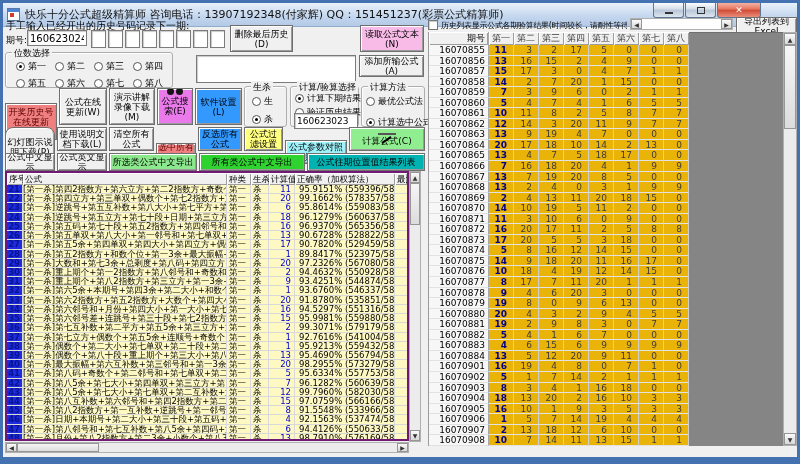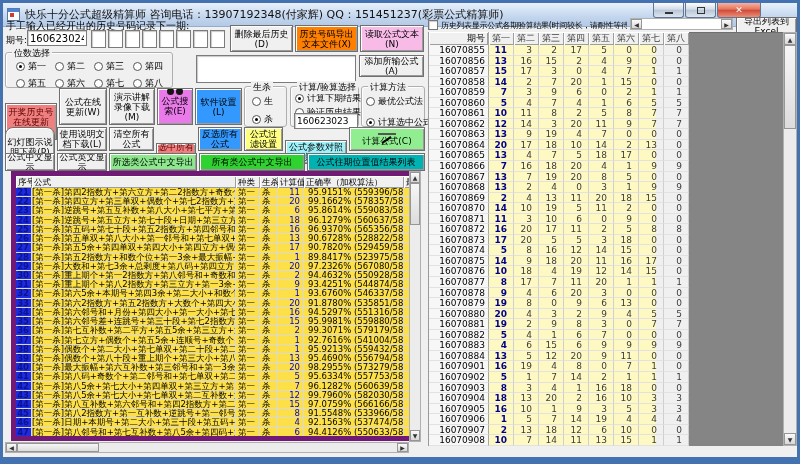--- a/index.html
+++ b/index.html
@@ -37,21 +37,21 @@
   .b-cyan{background:var(--cyan,#9ef3fb);}
   .b-green{background:var(--green,#90ee90);}
   .b-ltgreen{background:var(--ltgreen,#8ce88c);}
   .b-brgreen{background:var(--brgreen,#2fd32f);}
   .b-teal{background:var(--teal,#00b2b2);}
   .binoc{display:flex;margin-bottom:1px;}
   .binoc i{width:7px;height:7px;border-radius:50%;background:#141414;display:inline-block;margin:0 1px;}
   .calcicon{width:16px;height:12px;background:#fff;border:1px solid #555;position:relative;margin-bottom:1px;}
   .calcicon::after{content:"";position:absolute;left:2px;top:5px;width:11px;height:2px;background:#000;transform:rotate(-35deg);}
   
-  .ftable{left:8px;top:168px;width:404px;height:270px;background:#fde047;border:5px solid #701a75;overflow:hidden;}
+  .ftable{left:2px;top:168px;width:404px;height:270px;background:#fef9c3;border:2px solid #701a75;overflow:hidden;}
   .fhead{display:flex;height:12px;}
   .fhead span{background:#f0f0f0;box-shadow:inset 1px 1px 0 #fff,inset -1px -1px 0 #9e9e9e;font-size:8.5px;line-height:12px;padding-left:2px;overflow:hidden;white-space:nowrap;flex:none;box-sizing:border-box;}
   .frow{display:flex;height:9.22px;border-bottom:1px solid #d9d9d9;box-sizing:border-box;}
   .frow span{font-size:8.5px;line-height:8px;white-space:nowrap;overflow:hidden;border-right:1px solid #d9d9d9;flex:none;box-sizing:border-box;color:#000;}
   .c-no{width:16px;}
   .frow .c-no{background:var(--selection,#1e2bdf);color:#0a1390;font-weight:bold;text-align:right;padding-right:2px;}
   .c-formula{width:204px;}
   .c-kind{width:24px;padding-left:2px;}
   .c-sk{width:18px;padding-left:2px;}
   .c-val{width:26px;text-align:right;padding-right:3px;}
@@ -70,21 +70,21 @@
   .fhscroll .sbtn{width:11px;height:100%;}
   .fhscroll .sthumb{width:82px;height:100%;}
   .fhscroll .strack{flex:1;}
   
   .chk{width:10px;height:10px;background:#fff;border:1px solid #777;box-shadow:inset 1px 1px 1px #ccc;}
   .chklabel{font-size:8px;color:#000;white-space:nowrap;overflow:hidden;width:186px;letter-spacing:-0.3px;}
   .minihs{left:627px;top:15px;width:103px;height:12px;flex-direction:row;background:#fdfdfd;}
   .minihs .sbtn{width:11px;height:100%;}
   .minihs .strack{flex:1;background:#fff;}
   .excelbtn{left:733px;top:14px;width:61px;height:14px;font-size:9px;}
-  .htable{left:425px;top:29px;width:228px;background:#fef9c3;border-left:1px solid #9a9a9a;}
+  .htable{left:425px;top:29px;width:260px;background:#eab308;border-left:1px solid #9a9a9a;}
   .hhead{display:flex;height:13px;}
   .hhead span{background:#f0f0f0;box-shadow:inset 1px 1px 0 #fff,inset -1px -1px 0 #9e9e9e;font-size:9px;line-height:13px;padding-left:3px;flex:none;box-sizing:border-box;white-space:nowrap;overflow:hidden;}
   .hrow{display:flex;height:10.55px;box-sizing:border-box;}
   .hrow span{font-size:9px;line-height:10px;flex:none;box-sizing:border-box;border-right:1px solid #cfcfcf;border-bottom:1px solid #e2e2e2;white-space:nowrap;overflow:hidden;}
   .h-issue{width:60px;text-align:right;padding-right:3px;color:#000;background:#f7f7f7;border-right:1px solid #a8a8a8 !important;}
   .h-num{width:25px;text-align:right;padding-right:6px;color:#3c3c3c;}
   .h-first{color:#00008b;font-weight:bold;}
   .grayfill{left:685px;top:29px;width:95px;height:414px;background:#858585;border-top:1px solid #6f6f6f;}
   .hvscroll{left:780px;top:29px;width:14px;height:414px;flex-direction:column;}
   .hvscroll .sbtn{width:100%;height:12px;}
@@ -120,21 +120,20 @@
         <div class="numbox"></div>
         <div class="numbox"></div>
         <div class="numbox"></div>
         <div class="numbox"></div>
         <div class="numbox"></div>
         <div class="numbox"></div>
         <div class="numbox"></div>
         <div class="numbox"></div>
       </div>
     <div class="abs btn" style="left:227px;top:22px;width:63px;height:27px;">删除最后历史(D)</div>
-    <div class="abs btn b-orange" style="left:292px;top:22px;width:63px;height:27px;">历史号码导出文本文件(X)</div>
     <div class="abs btn b-pink" style="left:357px;top:22px;width:64px;height:27px;">读取公式文本(N)</div>
 
     <div class="abs grp" style="left:2px;top:49px;width:168px;height:36px;">
       <span class="gtitle">位数选择</span>
       <div style="display:grid;grid-template-columns:repeat(4,1fr);row-gap:4px;padding:7px 0 0 10px;">
           <span class="radio sel">
             <i></i>
             <span>第一</span>
           </span>
           <span class="radio">

